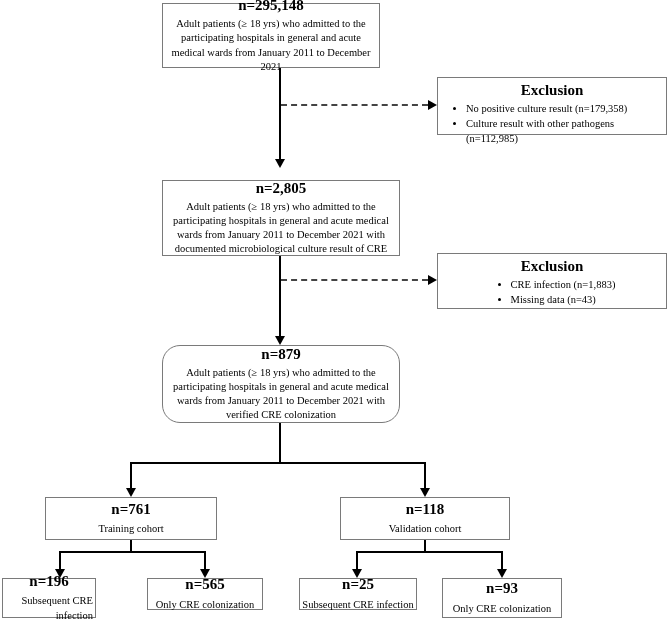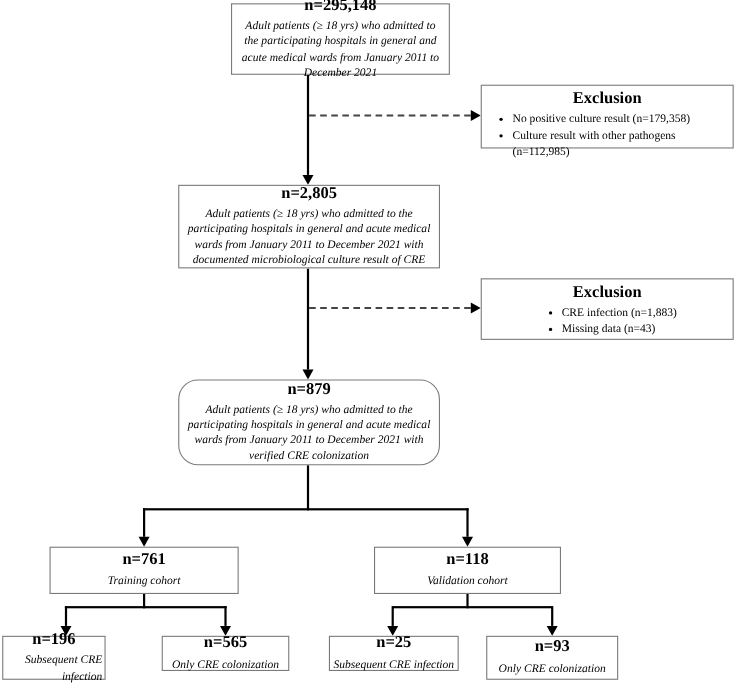--- a/index.html
+++ b/index.html
@@ -30,21 +30,20 @@
   .box-n {
     font-weight: bold;
     font-size: 15px;
     line-height: 1.15;
     margin-bottom: 3px;
   }
   .box-text {
     font-size: 10.5px;
     line-height: 1.35;
     padding: 0 7px;
-    font-style: italic;
   }
   .small-box .box-n { margin-bottom: 4px; }
   .small-box .box-text { padding: 0 2px; }
   .excl {
     align-items: center;
     justify-content: flex-start;
     text-align: left;
     padding: 3px 6px 3px 6px;
   }
   .excl-title {
@@ -124,34 +123,34 @@
   <div class="vline" style="left:204px; top:551px; height:18px;"></div>
   <div class="arrow-down" style="left:200px; top:569px;"></div>
 
   <div class="vline" style="left:424px; top:540px; height:13px;"></div>
   <div class="hline" style="left:357px; top:551px; width:145px;"></div>
   <div class="vline" style="left:356px; top:551px; height:18px;"></div>
   <div class="arrow-down" style="left:352px; top:569px;"></div>
   <div class="vline" style="left:501px; top:551px; height:18px;"></div>
   <div class="arrow-down" style="left:497px; top:569px;"></div>
 
-  <div class="box" style="left:162px; top:3px; width:199px; height:65px;margin-left:48px;">
+  <div class="box" style="left:162px; top:3px; width:218px; height:65px;">
     <div class="box-n">n=295,148</div>
     <div class="box-text">Adult patients (≥ 18 yrs) who admitted to the participating hospitals in general and acute medical wards from January 2011 to December 2021</div>
   </div>
 
   <div class="box excl" style="left:437px; top:77px; width:230px; height:58px;">
     <div class="excl-title">Exclusion</div>
     <ul class="excl-list">
       <li>No positive culture result (n=179,358)</li>
       <li>Culture result with other pathogens (n=112,985)</li>
     </ul>
   </div>
 
-  <div class="box" style="left:162px; top:168px; width:238px; height:76px;">
+  <div class="box" style="left:162px; top:180px; width:238px; height:76px;">
     <div class="box-n">n=2,805</div>
     <div class="box-text">Adult patients (≥ 18 yrs) who admitted to the participating hospitals in general and acute medical wards from January 2011 to December 2021 with documented microbiological culture result of CRE</div>
   </div>
 
   <div class="box excl" style="left:437px; top:253px; width:230px; height:56px;">
     <div class="excl-title">Exclusion</div>
     <ul class="excl-list">
       <li>CRE infection (n=1,883)</li>
       <li>Missing data (n=43)</li>
     </ul>

